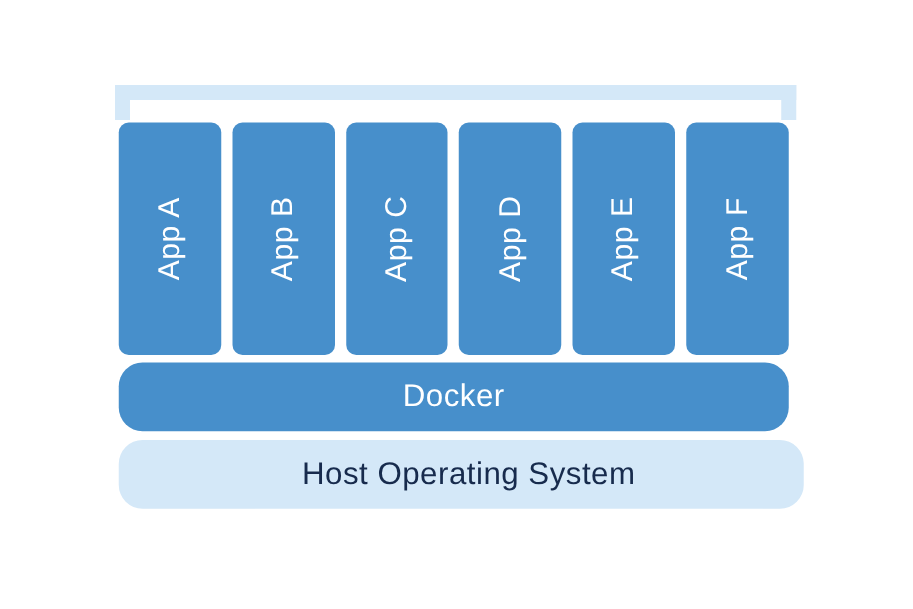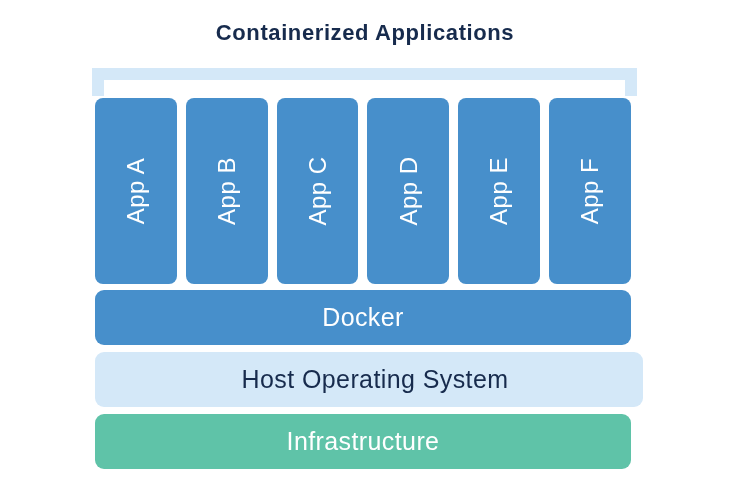--- a/index.html
+++ b/index.html
@@ -60,21 +60,21 @@
     color: #ffffff;
     font-size: 24px;
     font-weight: 400;
     letter-spacing: 0.5px;
   }
   .layer {
     position: absolute;
     left: 95px;
     width: 536px;
     height: 55px;
-    border-radius: 9px;
+    border-radius: 19px;
     display: flex;
     align-items: center;
     justify-content: center;
     font-size: 25px;
     font-weight: 500;
     letter-spacing: 0.4px;
   }
   .layer-docker {
     top: 290px;
     background: #478fcb;
@@ -90,21 +90,20 @@
     top: 414px;
     background: #5fc3a8;
     color: #ffffff;
   }
 </style>
 </head>
 <body>
 
 <div class="diagram">
 
-  <div class="title">Containerized Applications</div>
 
   <div class="bracket"></div>
 
   <div class="apps-row">
     <div class="app-col">
       <span class="app-label">App A</span>
     </div>
     <div class="app-col">
       <span class="app-label">App B</span>
     </div>
@@ -123,17 +122,14 @@
   </div>
 
   <div class="layer layer-docker">
     <span>Docker</span>
   </div>
 
   <div class="layer layer-host-os">
     <span>Host Operating System</span>
   </div>
 
-  <div class="layer layer-infrastructure">
-    <span>Infrastructure</span>
-  </div>
 
 </div>
 
 </body></html>

